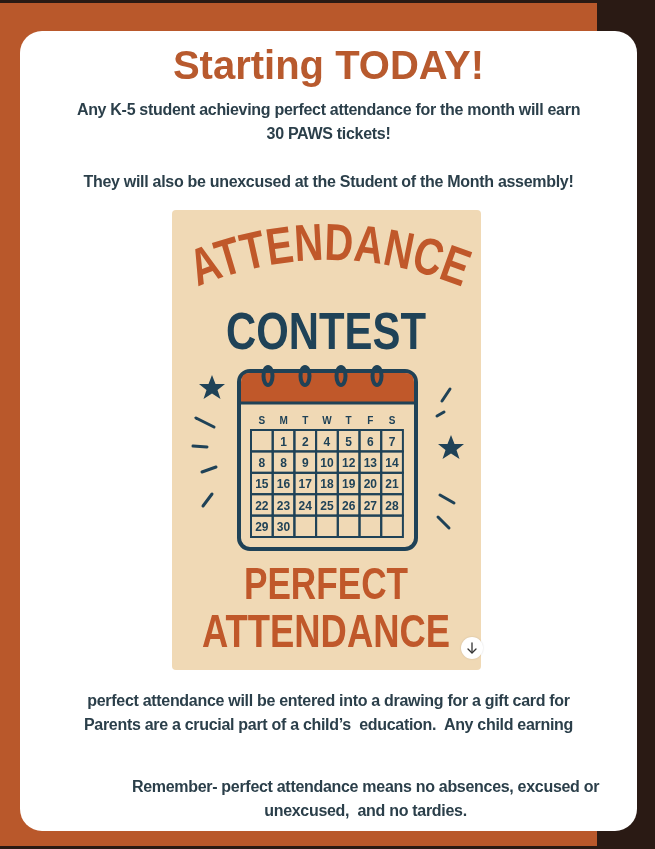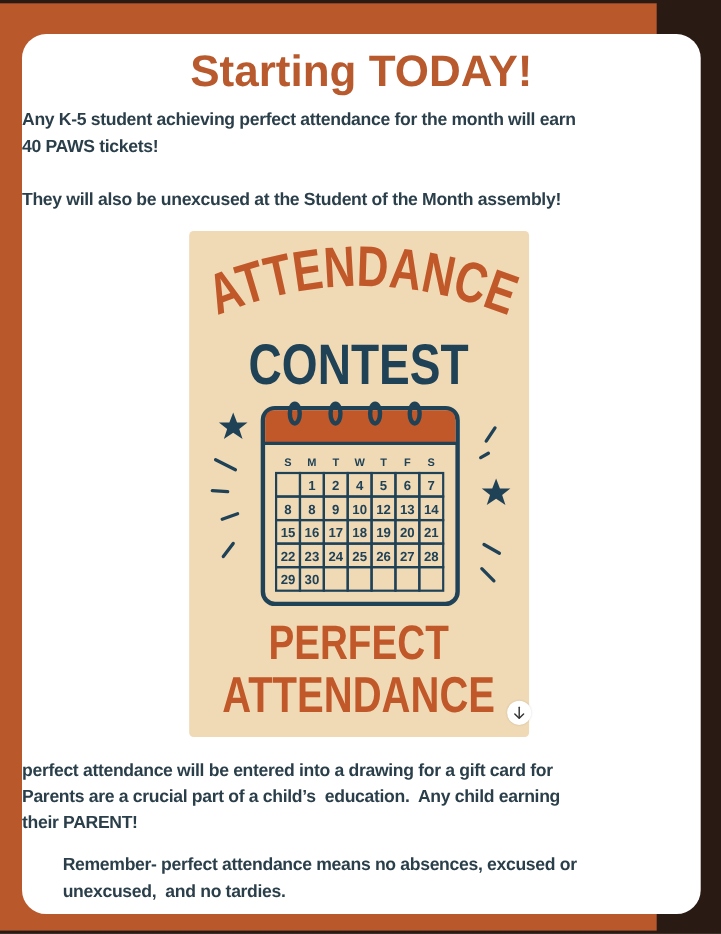--- a/index.html
+++ b/index.html
@@ -15,21 +15,21 @@
     .card {
       position: absolute; left: 20px; top: 28px; width: 617px; height: 800px;
       background: #ffffff; border-radius: 22px;
     }
     .title {
       position: absolute; left: 0; top: 12px; width: 100%;
       text-align: center; font-weight: bold; font-size: 40px;
       color: #b85a2e; letter-spacing: 0px;
     }
     .para {
-      position: absolute; left: 0; width: 100%; 
+      position: absolute; left: 0; width: 100%; text-align: center;
       color: #2b3f4a; font-weight: bold; font-size: 16px; line-height: 24px;
       letter-spacing: -0.3px;
     }
     .p1 { top: 67px; }
     .p2 { top: 139px; }
     .p3 { top: 658px; }
     .p4 { top: 744px; padding-left: 37px; }
     .poster {
       position: absolute; left: 152px; top: 179px; width: 309px; height: 460px;
       background: #f0d9b5; border-radius: 4px; overflow: hidden;
@@ -45,21 +45,21 @@
 </head>
 <body>
 
 <div class="frame">
   <div class="card">
 
     <div class="title">Starting TODAY!</div>
 
     <div class="para p1">
       <div>Any K-5 student achieving perfect attendance for the month will earn</div>
-      <div>40 PAWS tickets!</div>
+      <div>30 PAWS tickets!</div>
     </div>
 
     <div class="para p2">They will also be unexcused at the Student of the Month assembly!</div>
 
     <div class="poster">
       <svg width="309" height="460" viewBox="0 0 309 460">
         <defs>
           <path id="arcPath" d="M 18 80 Q 154 20 298 80" fill="none"></path>
         </defs>
 
@@ -183,21 +183,20 @@
     <div class="dl-btn">
       <svg width="12" height="12" viewBox="0 0 12 12">
         <line x1="6" y1="1" x2="6" y2="10.5" stroke="#333" stroke-width="1.3" stroke-linecap="round"></line>
         <polyline points="2,7 6,11 10,7" fill="none" stroke="#333" stroke-width="1.3" stroke-linecap="round" stroke-linejoin="round"></polyline>
       </svg>
     </div>
 
     <div class="para p3">
       <div>perfect attendance will be entered into a drawing for a gift card for</div>
       <div style="white-space:pre">Parents are a crucial part of a child’s  education.  Any child earning</div>
-      <div>their PARENT!</div>
     </div>
 
     <div class="para p4">
       <div>Remember- perfect attendance means no absences, excused or</div>
       <div style="white-space:pre">unexcused,  and no tardies.</div>
     </div>
 
   </div>
 </div>
 

